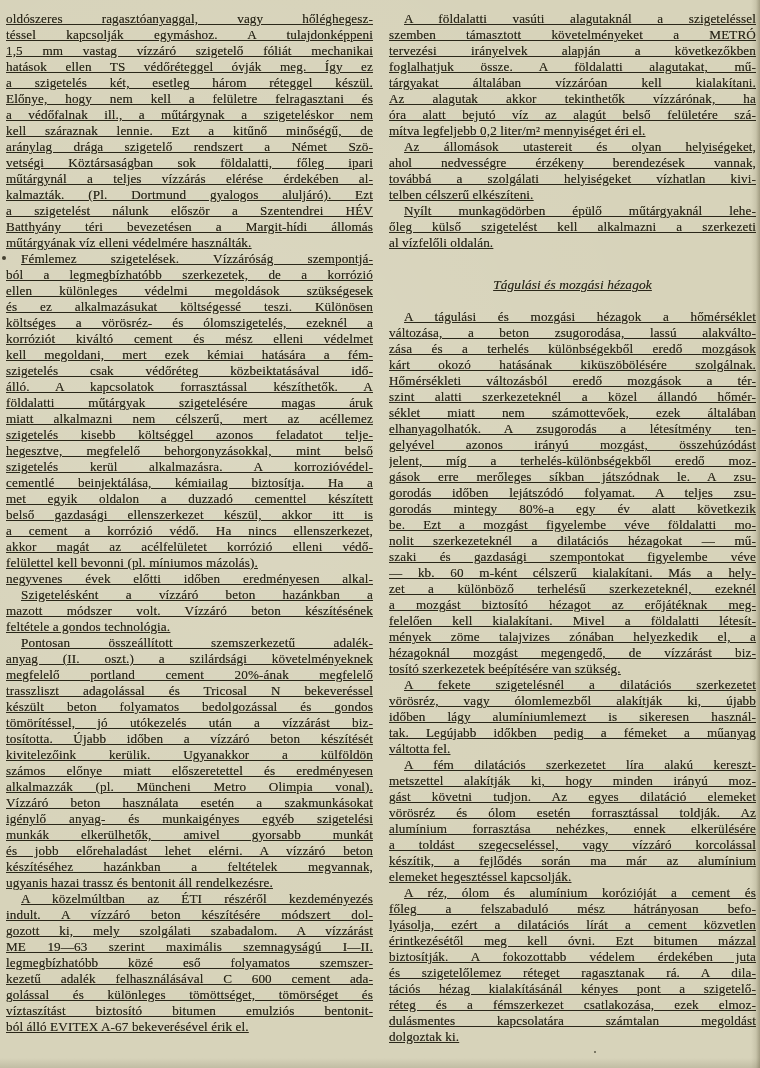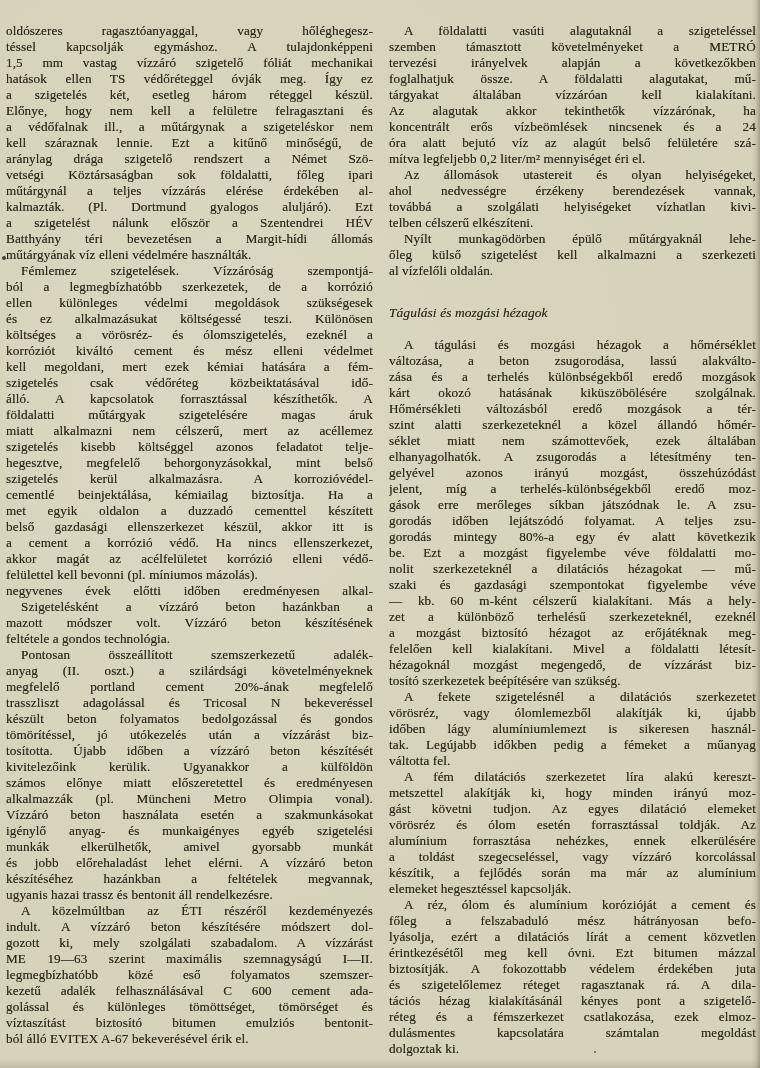--- a/index.html
+++ b/index.html
@@ -11,37 +11,39 @@
     background:#d7d3ba;
     background-image:
       radial-gradient(ellipse at 30% 40%, rgba(255,255,255,.10), rgba(0,0,0,0) 60%),
       linear-gradient(to left, rgba(96,90,62,.45) 0px, rgba(96,90,62,.12) 4px, rgba(0,0,0,0) 9px),
       linear-gradient(to top, rgba(96,90,62,.18) 0px, rgba(0,0,0,0) 10px);
     overflow:hidden;
     font-family:"Liberation Serif", "DejaVu Serif", serif;
     color:#2a2719;
   }
   .col{
-    position:absolute;top:23px;width:367px;
+    position:absolute;top:11px;width:367px;
     font-size:13.2px;line-height:16px;
     letter-spacing:0.1px;
     text-shadow:0 0 0.5px rgba(42,39,25,.55);
+    text-decoration:underline;
   }
   .col-left{left:6px;}
   .col-right{left:389px;}
   .para{margin:0;}
   .line{
     height:16px;overflow:hidden;
     text-align:justify;
     text-align-last:justify;
   }
   .line.last{text-align-last:left;}
   .line.first{text-indent:15px;}
   .heading{
     font-style:italic;
+    text-align:center;
     margin:26px 0 16px 0;
     height:16px;
     font-size:13.4px;
   }
   .speck{position:absolute;background:#2a2719;border-radius:50%;}
   .speck.s1{left:2px;top:256px;width:4px;height:4px;opacity:.85;}
   .speck.s2{left:594px;top:1051px;width:2px;height:2px;opacity:.7;}
 </style>
 </head>
 <body>
@@ -124,21 +126,20 @@
       </div>
     </div>
   <div class="col col-right">
       <div class="para">
         <div class="line first">A földalatti vasúti alagutaknál a szigeteléssel</div>
         <div class="line">szemben támasztott követelményeket a METRÓ</div>
         <div class="line">tervezési irányelvek alapján a következőkben</div>
         <div class="line">foglalhatjuk össze. A földalatti alagutakat, mű-</div>
         <div class="line">tárgyakat általában vízzáróan kell kialakítani.</div>
         <div class="line">Az alagutak akkor tekinthetők vízzárónak, ha</div>
-        <div class="line">koncentrált erős vízbeömlések nincsenek és a 24</div>
         <div class="line">óra alatt bejutó víz az alagút belső felületére szá-</div>
         <div class="line last">mítva legfeljebb 0,2 liter/m² mennyiséget éri el.</div>
       </div>
       <div class="para">
         <div class="line first">Az állomások utastereit és olyan helyiségeket,</div>
         <div class="line">ahol nedvességre érzékeny berendezések vannak,</div>
         <div class="line">továbbá a szolgálati helyiségeket vízhatlan kivi-</div>
         <div class="line last">telben célszerű elkészíteni.</div>
       </div>
       <div class="para">
@@ -161,20 +162,21 @@
         <div class="line">gások erre merőleges síkban játszódnak le. A zsu-</div>
         <div class="line">gorodás időben lejátszódó folyamat. A teljes zsu-</div>
         <div class="line">gorodás mintegy 80%-a egy év alatt következik</div>
         <div class="line">be. Ezt a mozgást figyelembe véve földalatti mo-</div>
         <div class="line">nolit szerkezeteknél a dilatációs hézagokat — mű-</div>
         <div class="line">szaki és gazdasági szempontokat figyelembe véve</div>
         <div class="line">— kb. 60 m-ként célszerű kialakítani. Más a hely-</div>
         <div class="line">zet a különböző terhelésű szerkezeteknél, ezeknél</div>
         <div class="line">a mozgást biztosító hézagot az erőjátéknak meg-</div>
         <div class="line">felelően kell kialakítani. Mivel a földalatti létesít-</div>
+        <div class="line">mények zöme talajvizes zónában helyezkedik el, a</div>
         <div class="line">hézagoknál mozgást megengedő, de vízzárást biz-</div>
         <div class="line last">tosító szerkezetek beépítésére van szükség.</div>
       </div>
       <div class="para">
         <div class="line first">A fekete szigetelésnél a dilatációs szerkezetet</div>
         <div class="line">vörösréz, vagy ólomlemezből alakítják ki, újabb</div>
         <div class="line">időben lágy alumíniumlemezt is sikeresen használ-</div>
         <div class="line">tak. Legújabb időkben pedig a fémeket a műanyag</div>
         <div class="line last">váltotta fel.</div>
       </div>

